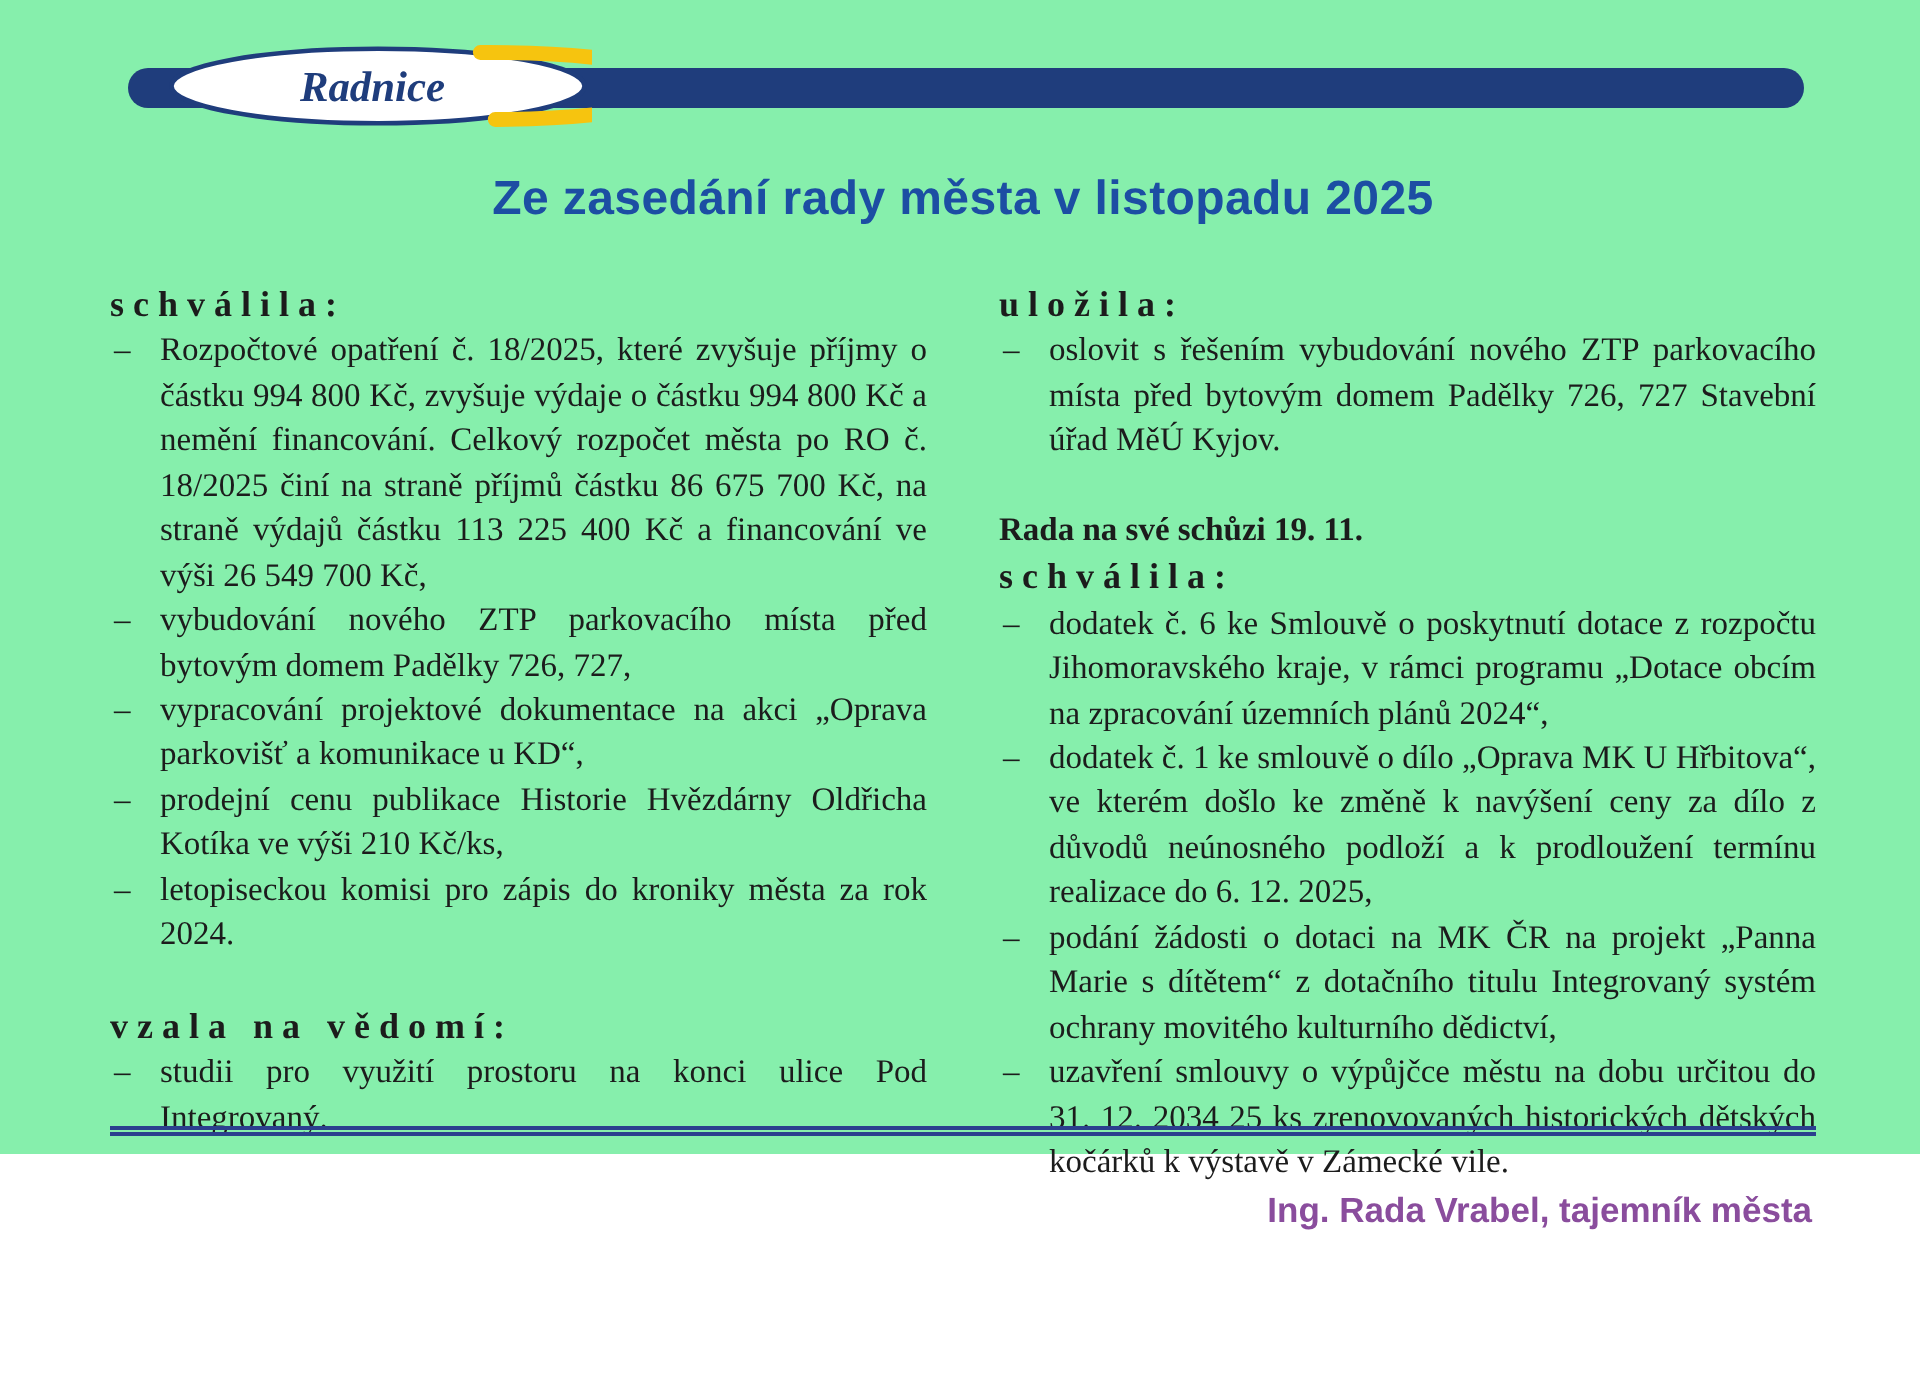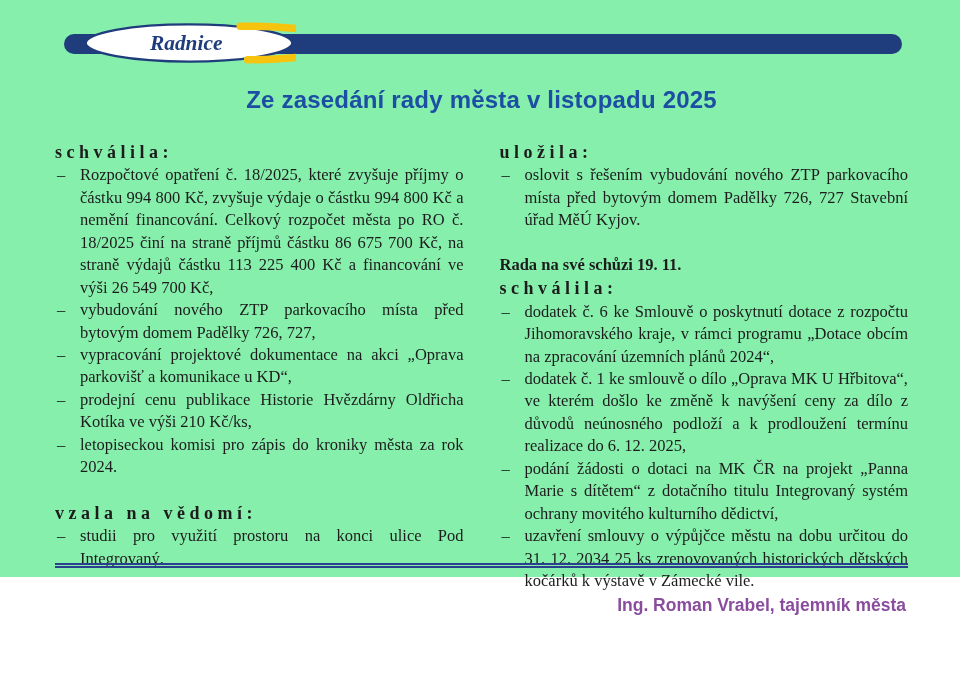--- a/index.html
+++ b/index.html
@@ -128,21 +128,21 @@
 
         <p class="sub-label">s c h v á l i l a :</p>
 
         <ul class="dash-list">
           <li>dodatek č. 6 ke Smlouvě o poskytnutí dotace z rozpočtu Jihomoravského kraje, v rámci programu „Dotace obcím na zpracování územních plánů 2024“,</li>
           <li>dodatek č. 1 ke smlouvě o dílo „Oprava MK U Hřbitova“, ve kterém došlo ke změně k navýšení ceny za dílo z důvodů neúnosného podloží a k prodloužení termínu realizace do 6. 12. 2025,</li>
           <li>podání žádosti o dotaci na MK ČR na projekt „Panna Marie s dítětem“ z dotačního titulu Integrovaný systém ochrany movitého kulturního dědictví,</li>
           <li>uzavření smlouvy o výpůjčce městu na dobu určitou do 31. 12. 2034 25 ks zrenovovaných historických dětských kočárků k výstavě v Zámecké vile.</li>
         </ul>
 
-        <p class="signature">Ing. Roman Vrabel, tajemník města</p>
+        <p class="signature">Ing. Rada Vrabel, tajemník města</p>
 
       </div>
 
     </div>
   </div>
 
   <div class="footer-rule"></div>
 
 </div>
 

